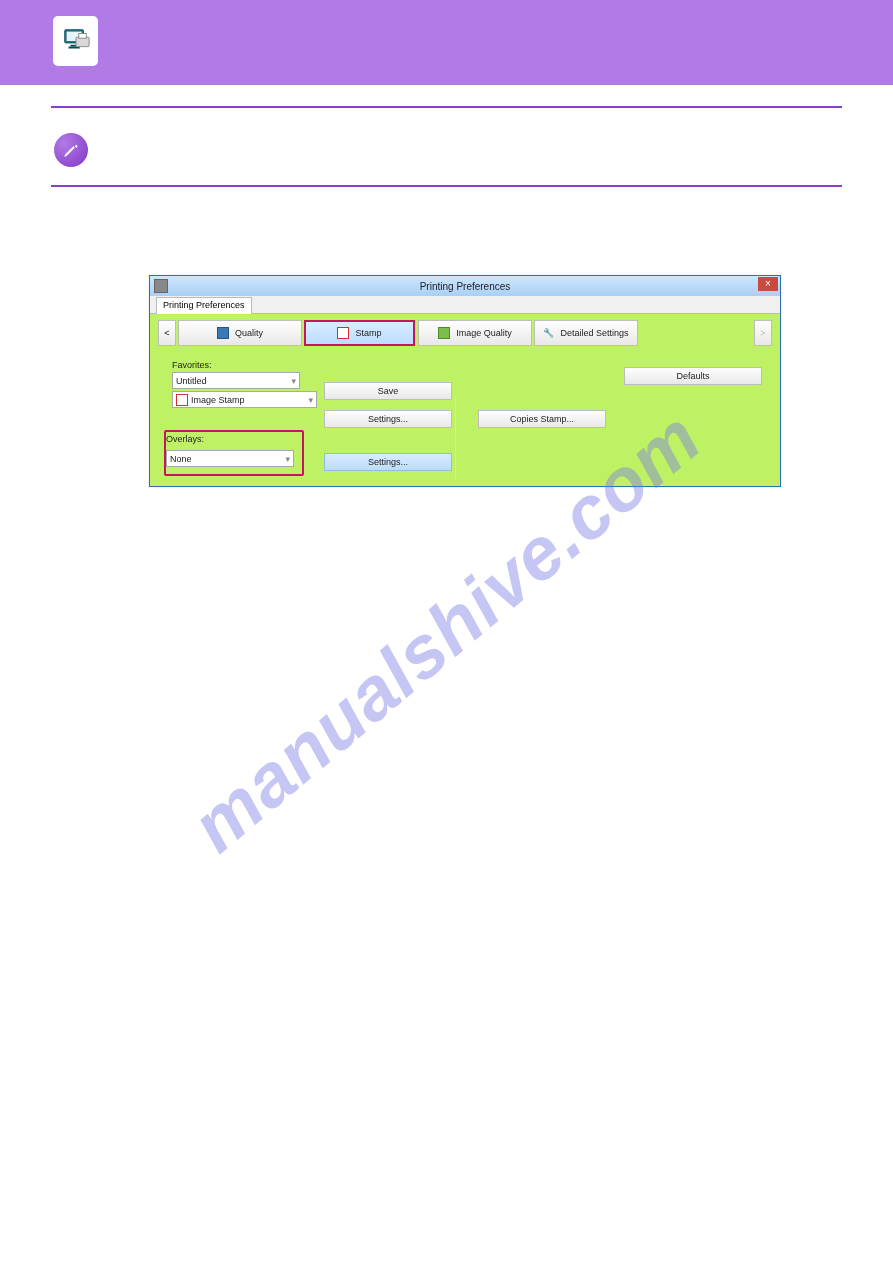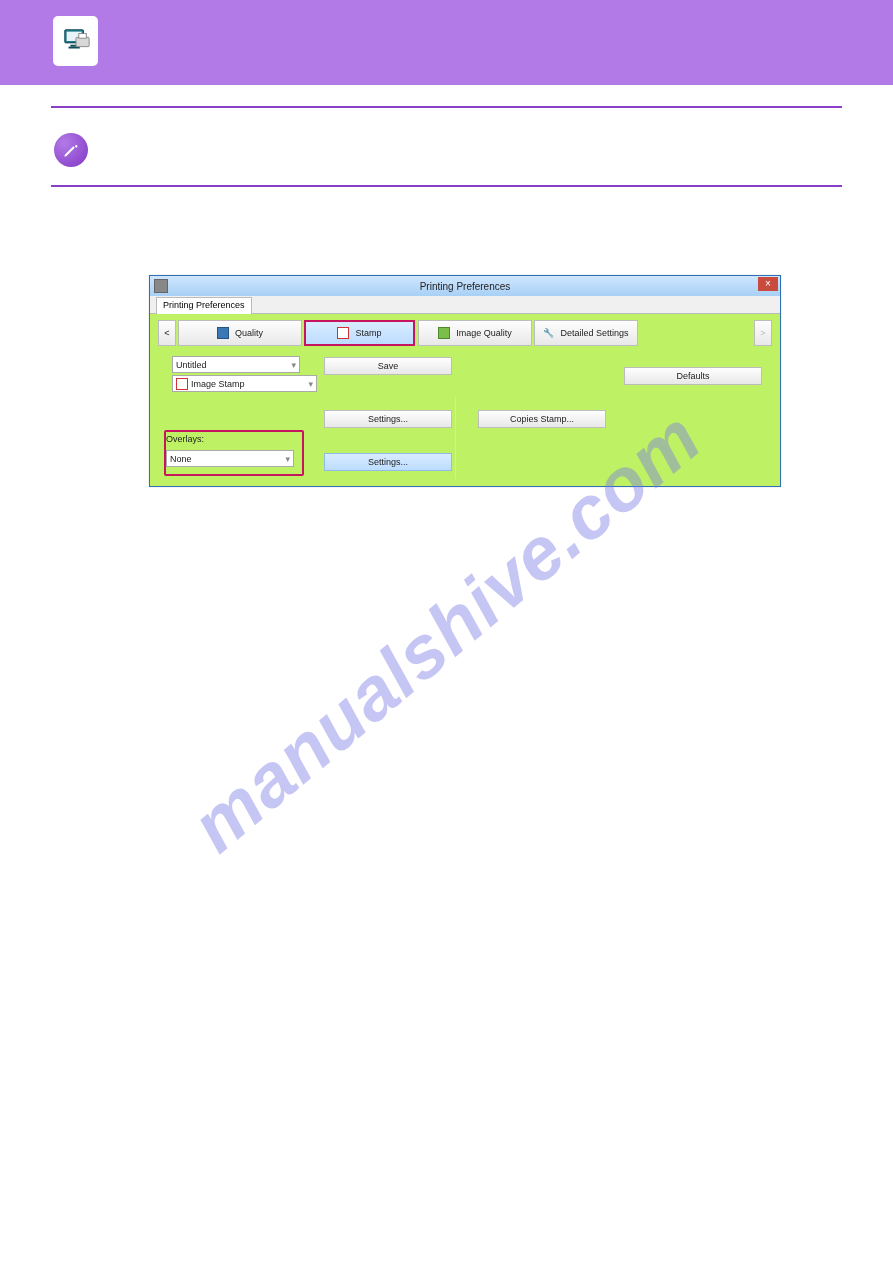--- a/index.html
+++ b/index.html
@@ -31,21 +31,21 @@
   .ts-stamp { left: 146px; width: 111px; border: 2px solid #c7145f; background: linear-gradient(#d9ecff,#bcdcff); }
   .ts-iq { left: 260px; width: 114px; }
   .ts-det { left: 376px; width: 104px; }
   .ts-next { right: 0; width: 18px; color: #bbb; }
 
   .body-area { position: relative; padding: 4px 12px 0 22px; font-size: 9px; color: #222; }
   .lbl { margin-top: 6px; }
   .combo { width: 128px; height: 17px; border: 1px solid #aaa; background: #fff; display: flex; align-items: center; justify-content: space-between; padding: 0 3px; margin-top: 2px; gap: 34px; }
   .combo .caret { color: #888; font-size: 9px; }
   .btn { height: 18px; border: 1px solid #bdbdbd; background: linear-gradient(#fefefe,#e8e8e8); display: flex; align-items: center; justify-content: center; }
-  .btn-save { position: absolute; left: 174px; top: 7px; width: 128px; }
+  .btn-save { position: absolute; left: 174px; top: 32px; width: 128px; }
   .btn-defaults { position: absolute; right: 18px; top: 17px; width: 138px; }
   .btn-settings1 { position: absolute; left: 174px; top: 60px; width: 128px; }
   .btn-copies { position: absolute; left: 328px; top: 60px; width: 128px; }
   .btn-settings2 { position: absolute; left: 174px; top: 103px; width: 128px; background: linear-gradient(#d9ecff,#bcdcff); border-color:#8fbde6; }
   .vdiv { position: absolute; left: 305px; top: 47px; width: 1px; height: 82px; background: #ddd; }
   .stamp-combo { width: 145px; }
   .stamp-combo .sicon { width: 12px; height: 12px; border:1px solid #c33; margin-right: 3px; display:inline-block; }
   .overlay-box { position: absolute; left: 14px; top: 80px; width: 140px; height: 46px; border: 2px solid #c7145f; border-radius: 2px; padding: 2px 0; }
 
   .watermark { position: absolute; left: 0; top: 0; width: 893px; height: 1263px; pointer-events: none; display: flex; align-items: center; justify-content: center; }
@@ -99,20 +99,21 @@
       <span>Image Quality</span>
     </div>
     <div class="ts-btn ts-det">
       <span style="margin-right:6px;">🔧</span>
       <span>Detailed Settings</span>
     </div>
     <div class="ts-btn ts-next">&gt;</div>
   </div>
 
   <div class="body-area">
+    <div class="lbl">Favorites:</div>
     <div class="combo">
       <span>Untitled</span>
       <span class="caret">▾</span>
     </div>
     <div class="btn btn-save">Save</div>
     <div class="btn btn-defaults">Defaults</div>
 
     <div class="vdiv"></div>
 
     <div class="combo stamp-combo">

